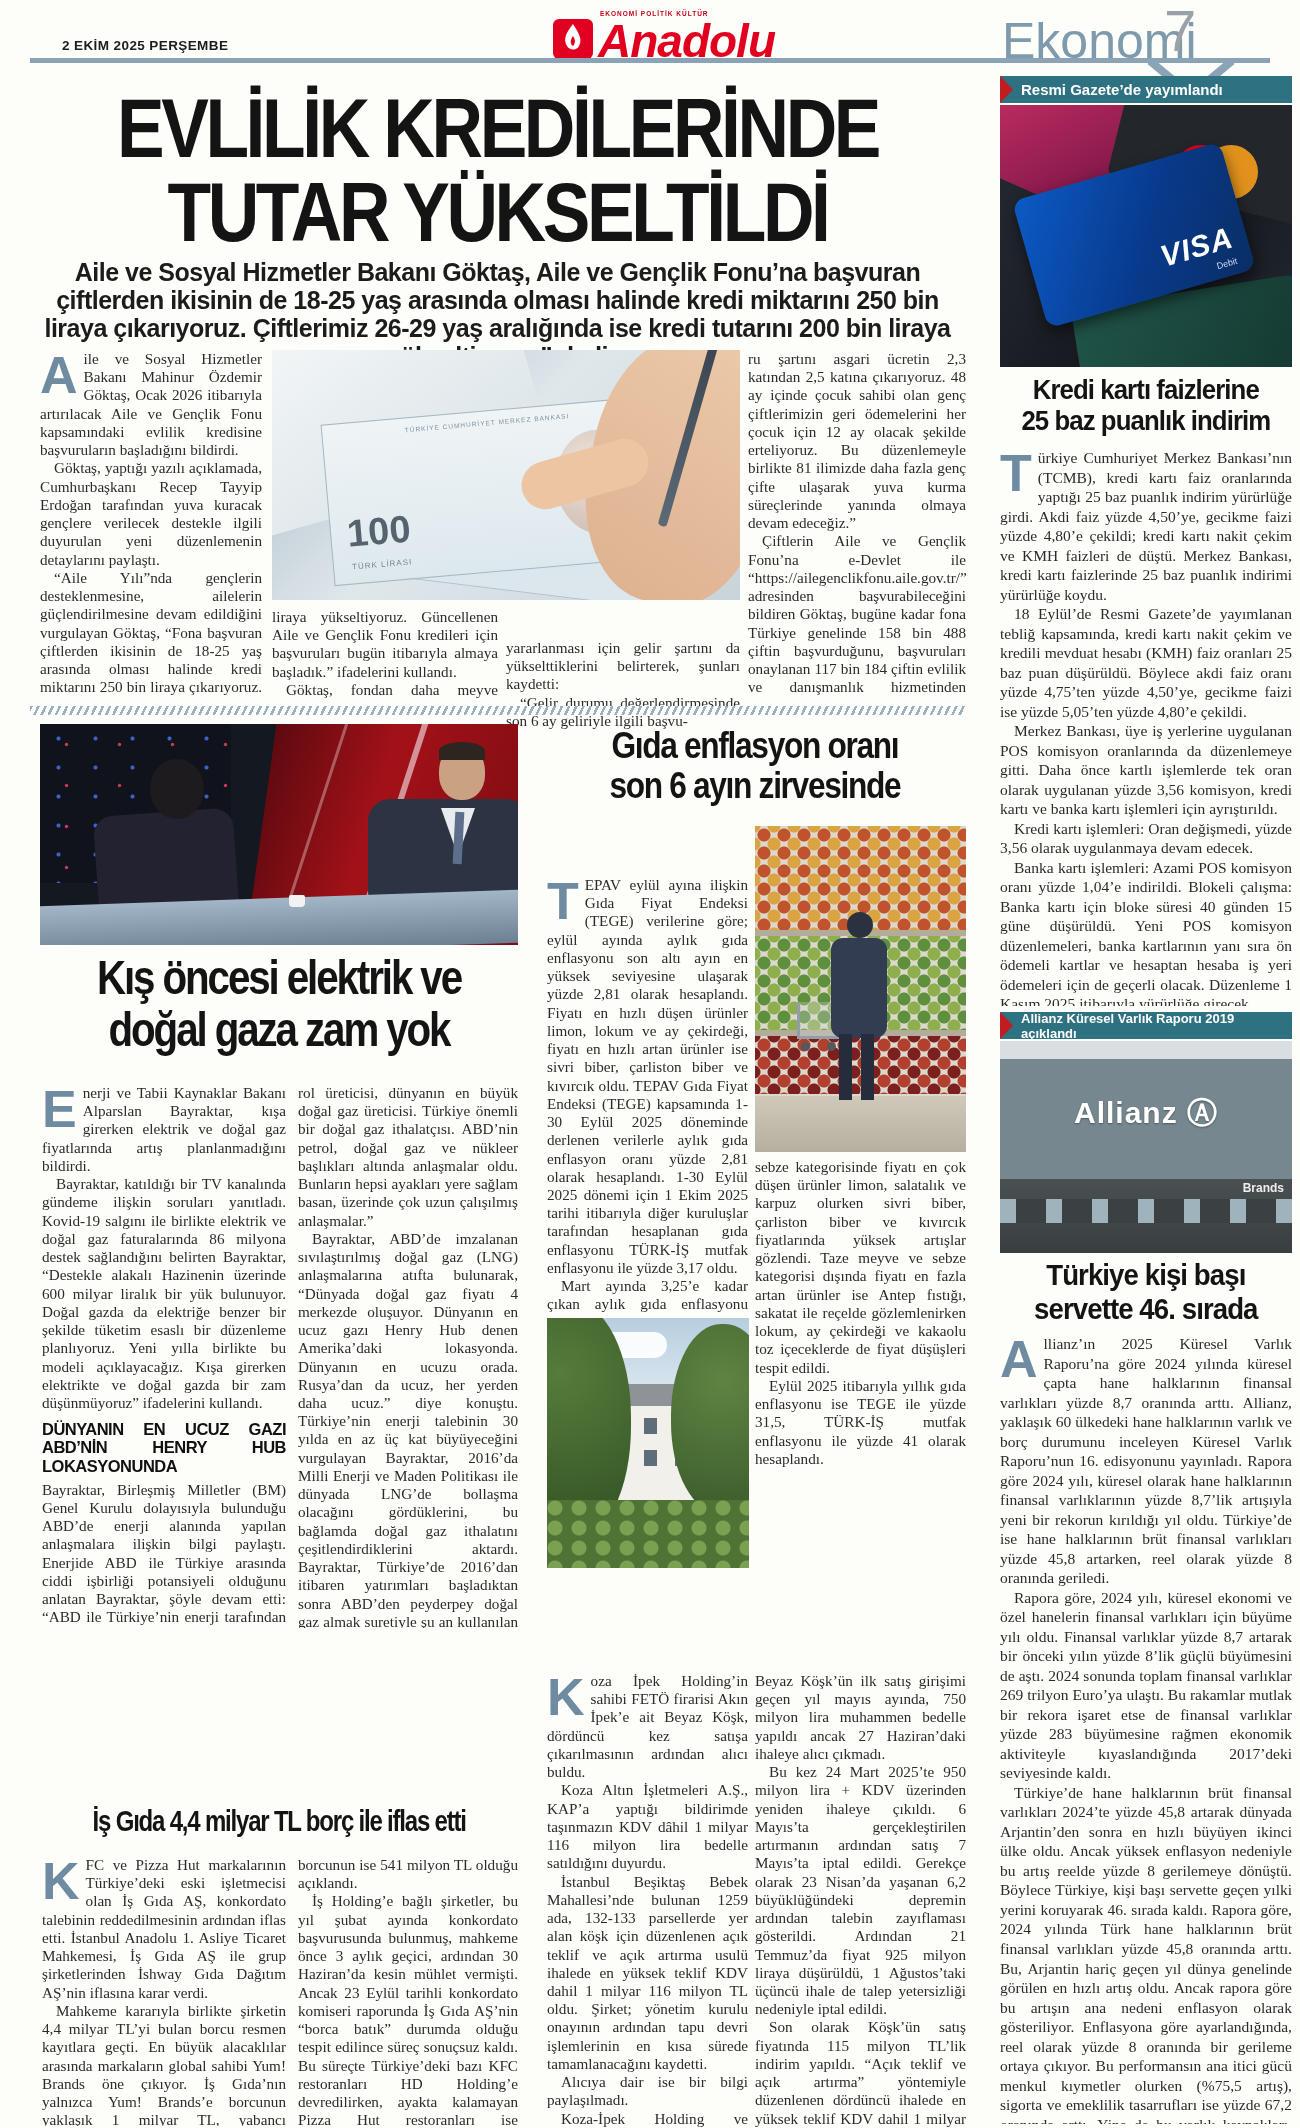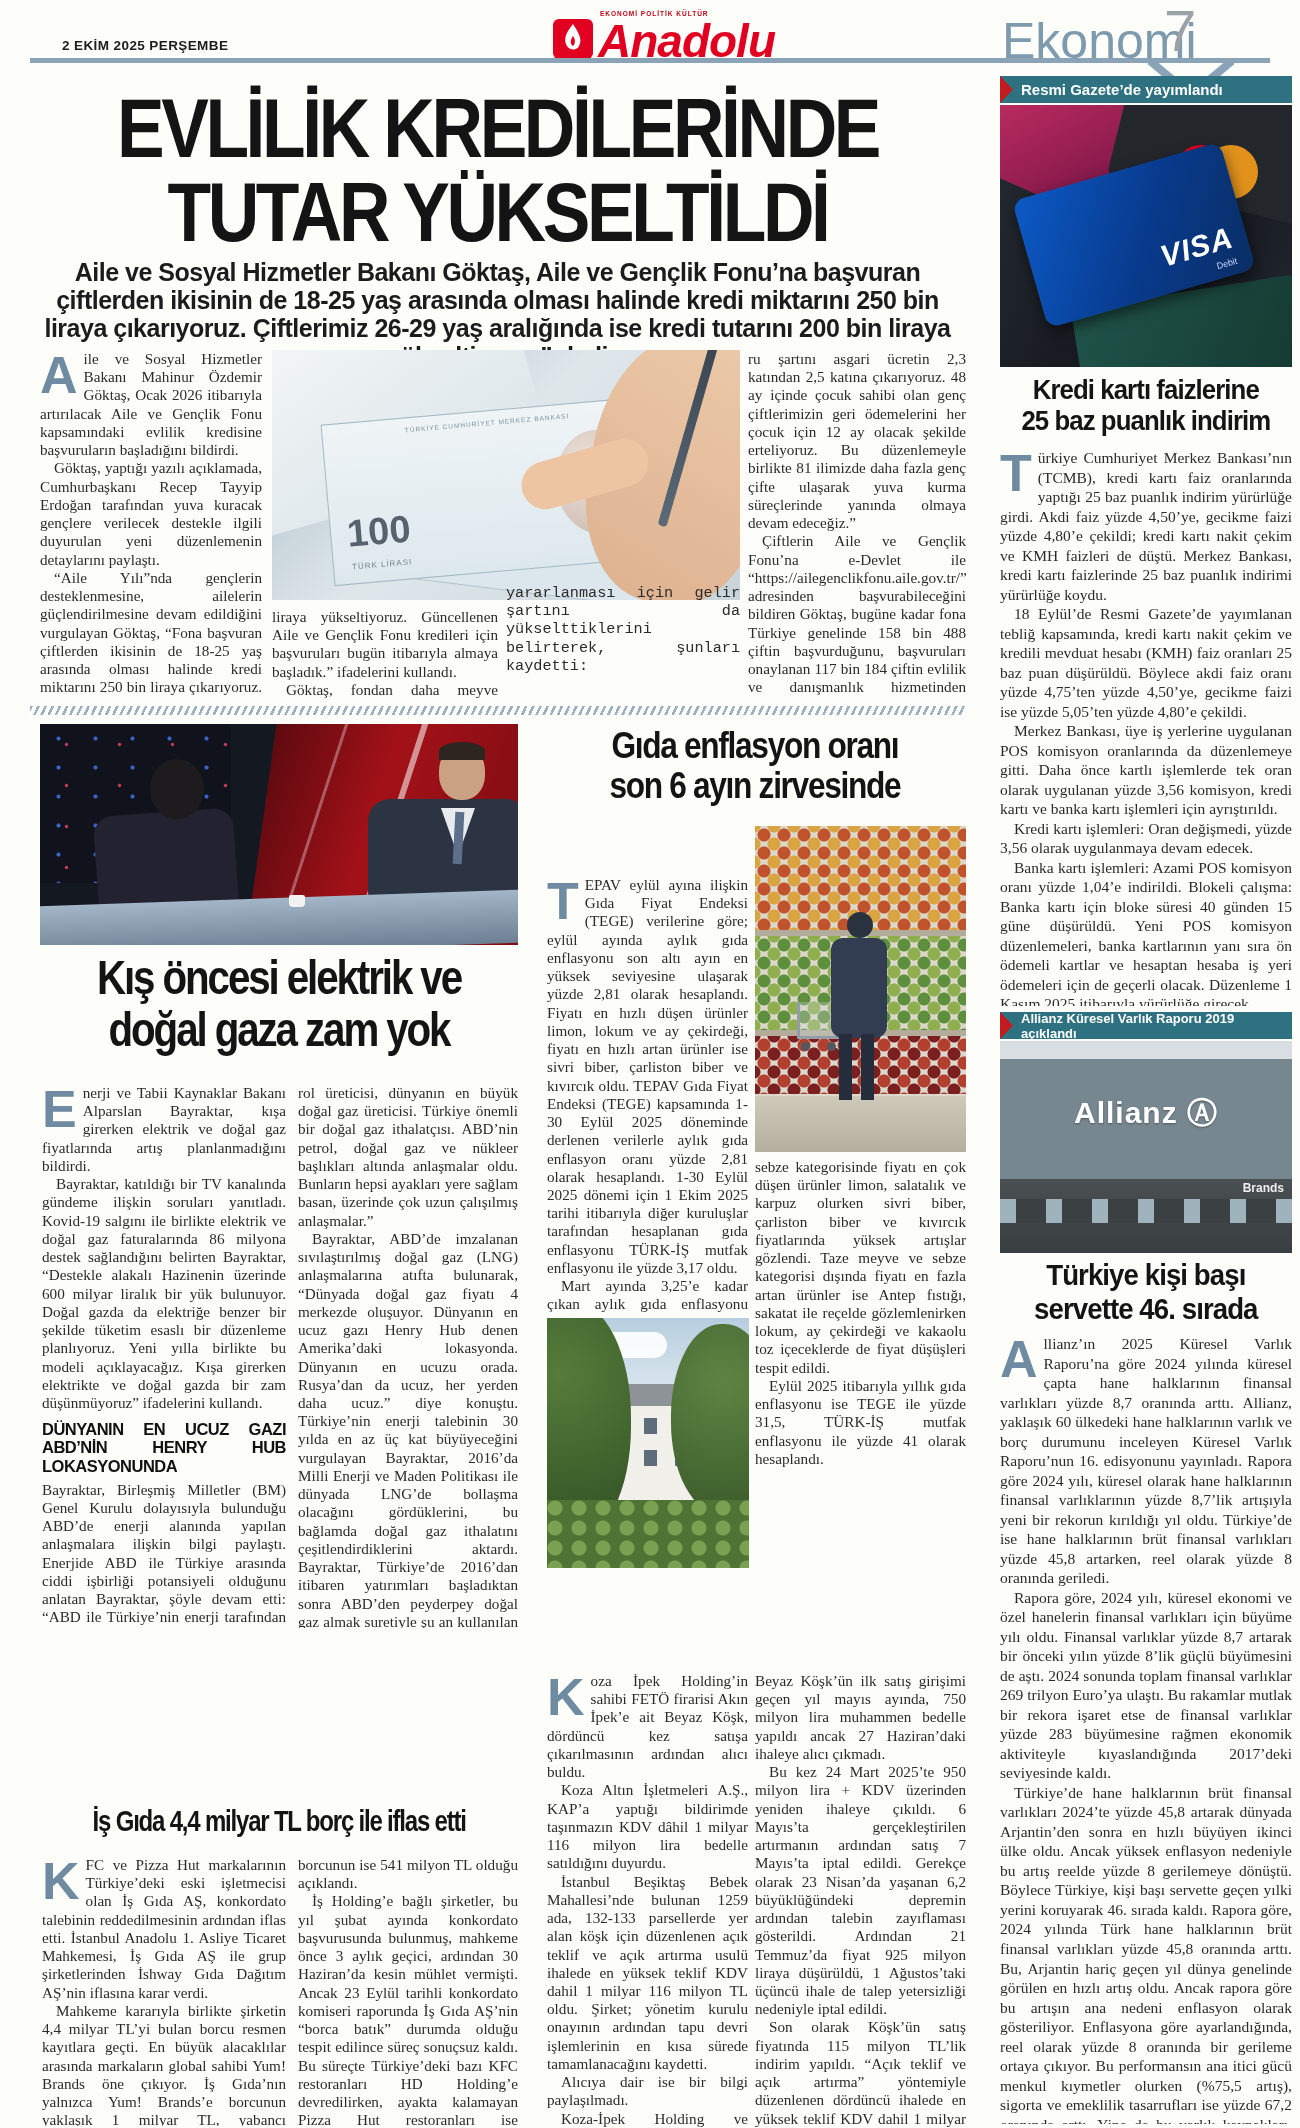--- a/index.html
+++ b/index.html
@@ -199,21 +199,21 @@
     </div>
     <div class="hand"></div>
     <div class="fingers"></div>
     <div class="pen"></div>
   </div>
 
   <div class="abs bcol" style="left:272px;top:608px;width:226px;height:90px;">
       <p>liraya yükseltiyoruz. Güncellenen Aile ve Gençlik Fonu kredileri için başvuruları bugün itibarıyla almaya başladık.” ifadelerini kullandı.</p>
       <p>Göktaş, fondan daha meyve gencin</p>
     </div>
-  <div class="abs bcol" style="left:506px;top:584px;width:234px;height:90px;font-family:Liberation Mono, monospace;">
+  <div class="abs bcol" style="left:506px;top:639px;width:234px;height:90px;">
       <p>yararlanması için gelir şartını da yükselttiklerini belirterek, şunları kaydetti:</p>
       <p>“Gelir durumu değerlendirmesinde son 6 ay geliriyle ilgili başvu-</p>
     </div>
   <div class="abs bcol" style="left:748px;top:350px;width:218px;height:348px;">
       <p>ru şartını asgari ücretin 2,3 katından 2,5 katına çıkarıyoruz. 48 ay içinde çocuk sahibi olan genç çiftlerimizin geri ödemelerini her çocuk için 12 ay olacak şekilde erteliyoruz. Bu düzenlemeyle birlikte 81 ilimizde daha fazla genç çifte ulaşarak yuva kurma süreçlerinde yanında olmaya devam edeceğiz.”</p>
       <p>Çiftlerin Aile ve Gençlik Fonu’na e-Devlet ile “https://ailegenclikfonu.aile.gov.tr/” adresinden başvurabileceğini bildiren Göktaş, bugüne kadar fona Türkiye genelinde 158 bin 488 çiftin başvurduğunu, başvuruları onaylanan 117 bin 184 çiftin evlilik ve danışmanlık hizmetinden yararlandığını, 59 bin 54 çiftin ise kredilerden faydalanmaya hak kazandığını aktardı.</p>
     </div>
 
   <div class="abs hatch" style="left:30px;top:706px;width:936px;height:9px;"></div>
 

